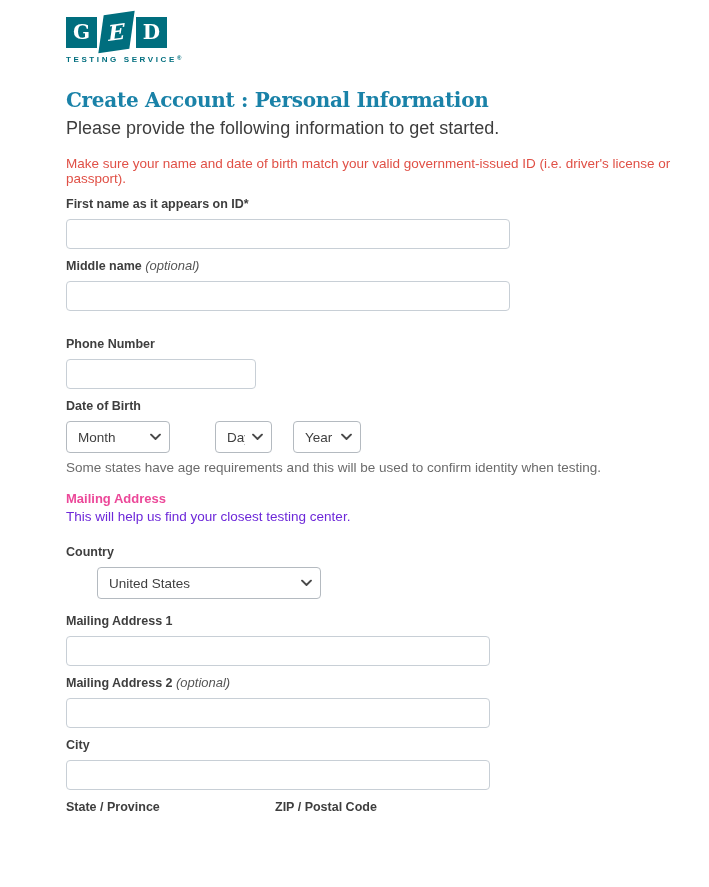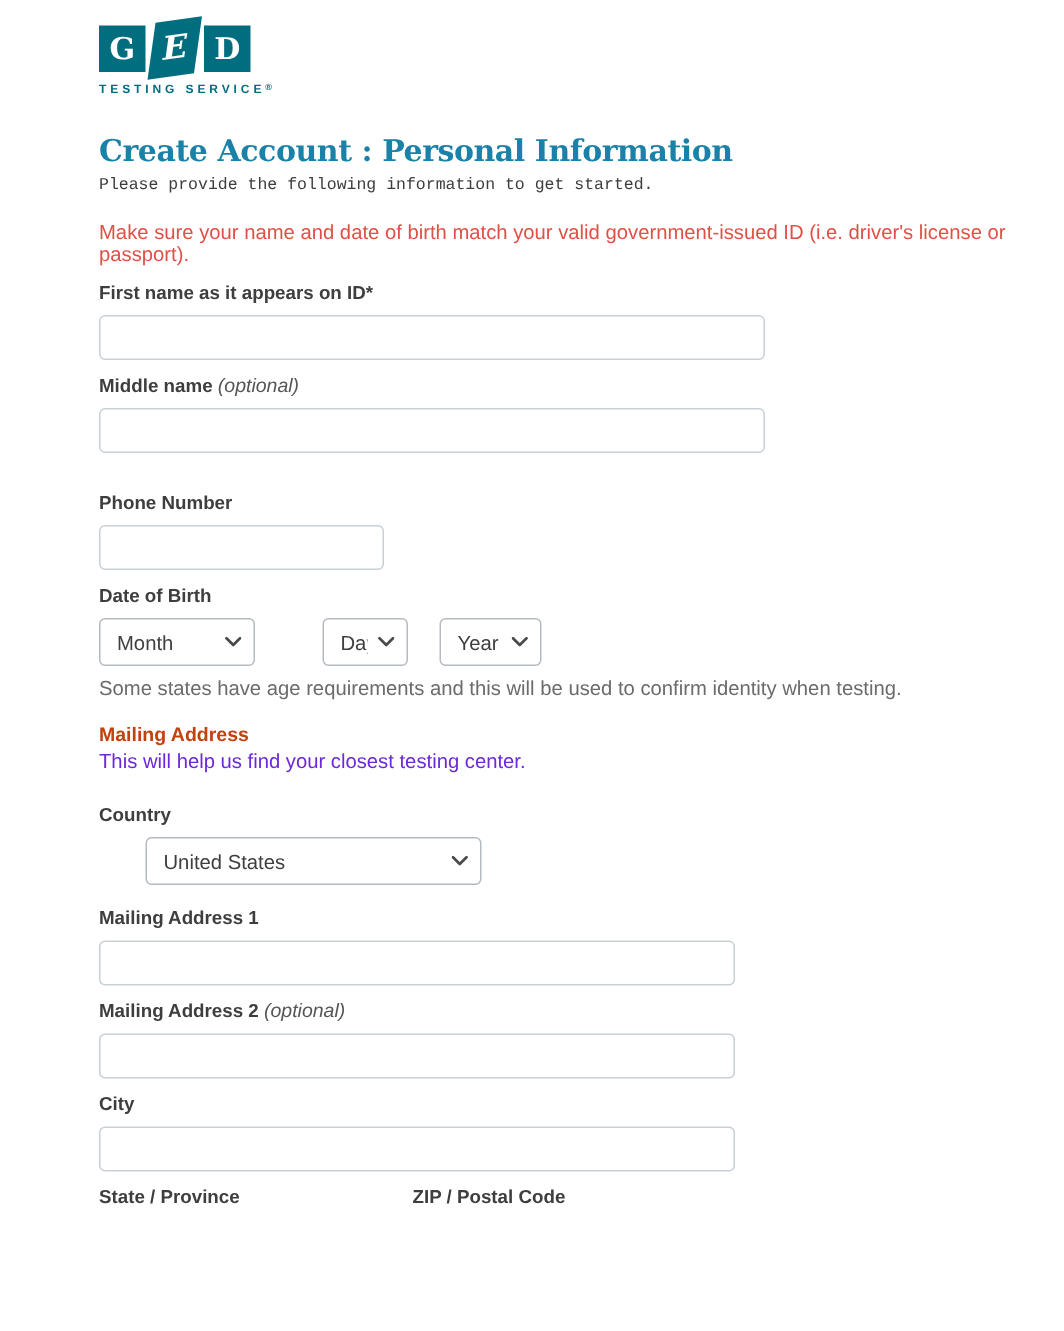--- a/index.html
+++ b/index.html
@@ -34,21 +34,21 @@
   }
   .logo-tagline .tm { font-size: 6px; letter-spacing: 0; vertical-align: 2px; }
 
   
   .page-title {
     margin-top: 24px;
     font-family: "DejaVu Serif", serif; font-weight: 700;
     font-size: 20px; letter-spacing: -0.3px;
     color: #1a82a8;
   }
-  .page-subtitle { margin-top: 6px; font-size: 11px; color: #3d3d3d; font-family: Liberation Mono, monospace; }
+  .page-subtitle { margin-top: 6px; font-size: 18px; color: #3d3d3d; }
   .warning-text { margin-top: 17px; font-size: 13.5px; color: #e05046; width: 640px; }
 
   
   .form { margin-top: 10px; }
   .field { margin-top: 9px; }
   .field-label {
     font-size: 12.5px; font-weight: 700; color: #3e3e3e;
     line-height: 16px; display: block;
   }
   .optional-note { font-weight: 400; font-style: italic; color: #555; font-size: 13px; }
@@ -80,21 +80,21 @@
     position: absolute; right: 9px; top: 50%;
     transform: translateY(-50%);
     pointer-events: none; line-height: 0;
   }
   .w-month { width: 104px; margin-right: 17px; }
   .w-day   { width: 85px;  margin-right: 21px; padding-left: 28px; }
   .w-year  { width: 68px; }
   .w-country { width: 255px; padding-left: 31px; }
 
   
-  .section-title { font-size: 13px; font-weight: 700; color: #c2410c; }
+  .section-title { font-size: 13px; font-weight: 700; color: #ec4899; }
   .section-sub { margin-top: 3px; font-size: 13.5px; color: #6d28d9; }
   .mt-16 { margin-top: 16px; }
   .mt-20 { margin-top: 20px; }
   .mt-14 { margin-top: 14px; }
 
   
   .two-col { display: flex; margin-top: 9px; }
   .col-1 { width: 209px; }
 </style>
 </head>

